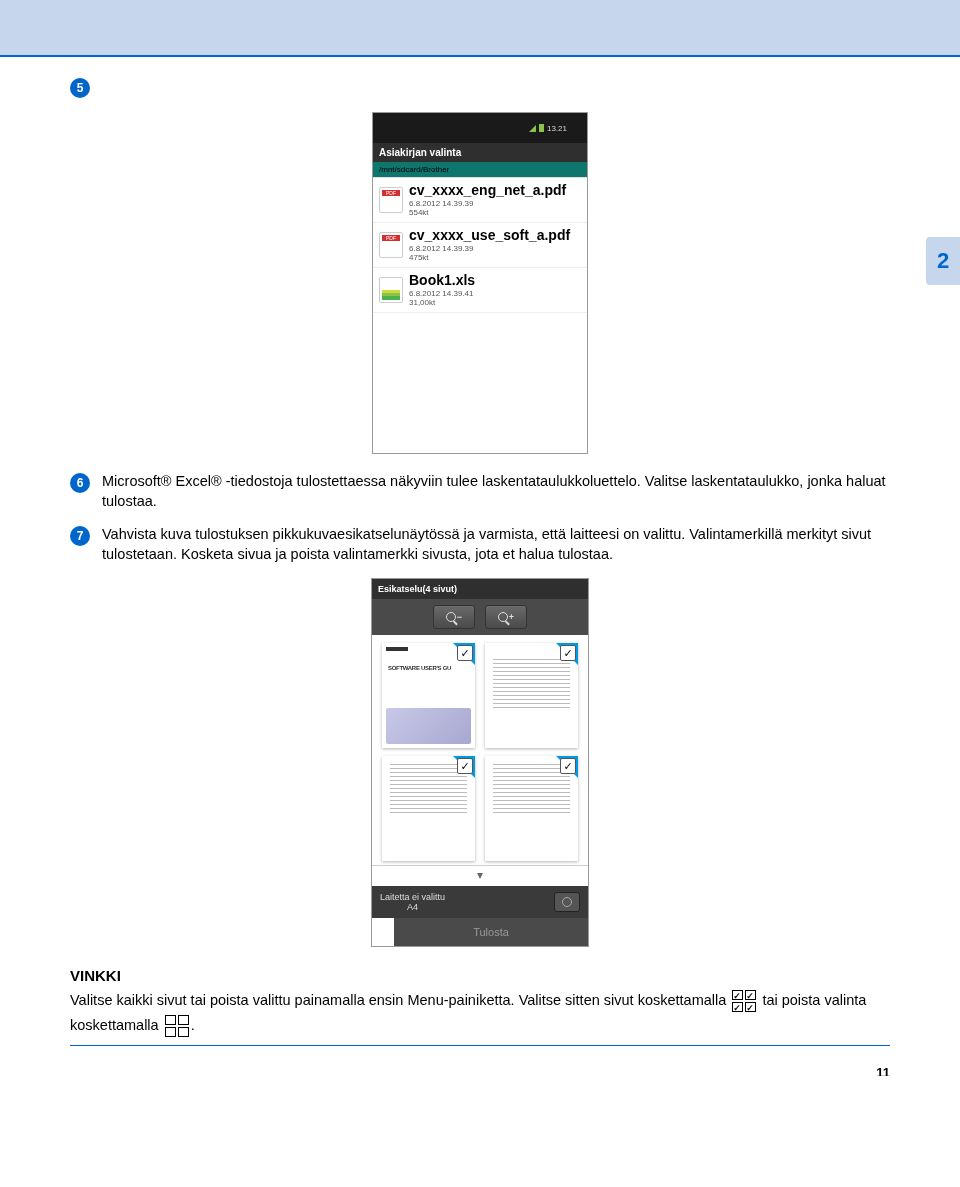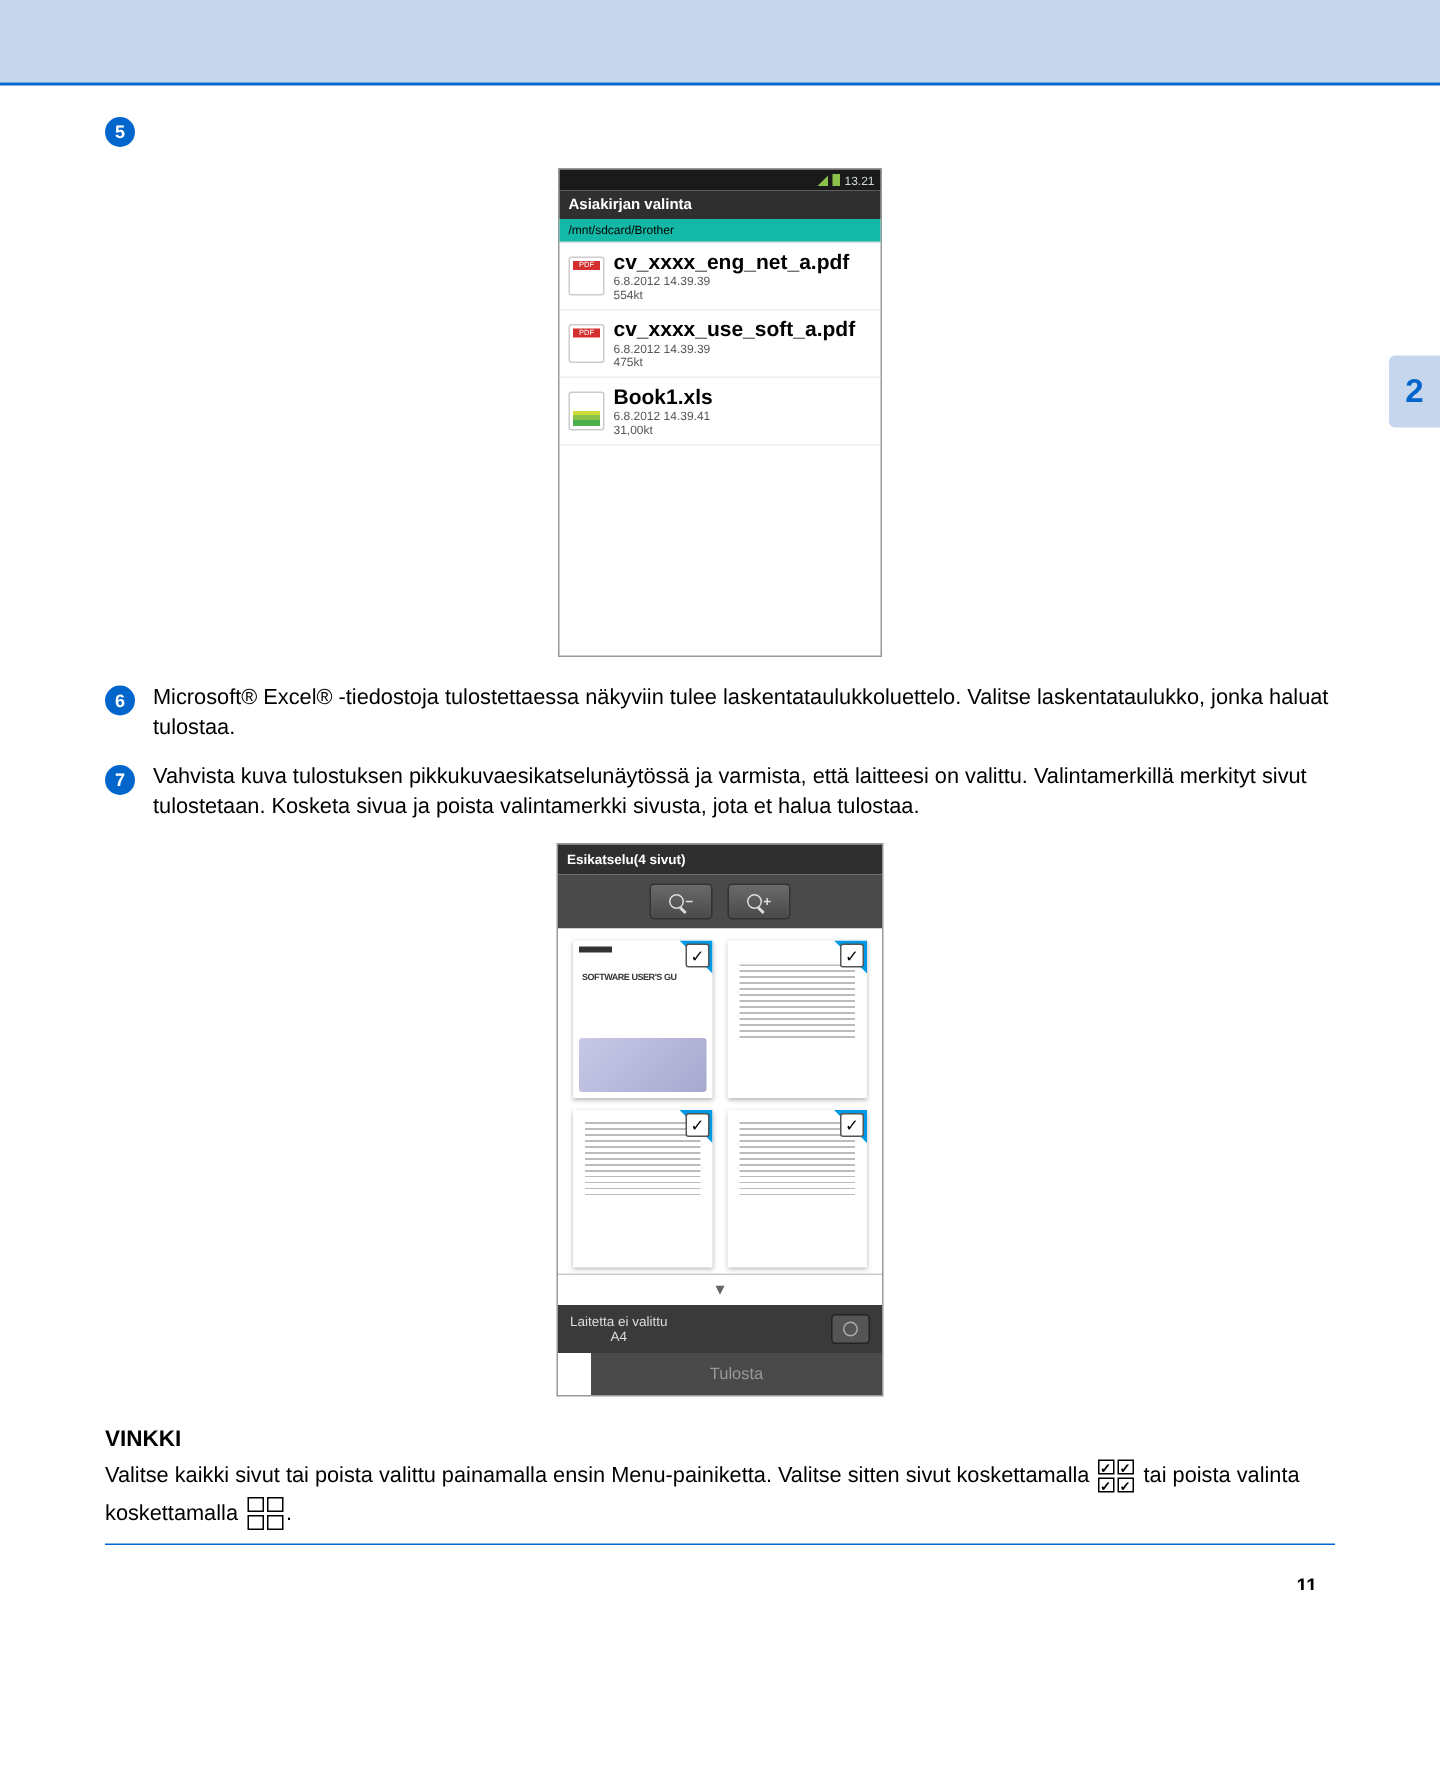--- a/index.html
+++ b/index.html
@@ -59,44 +59,44 @@
     margin: 6px auto 18px auto;
     background: #fff;
   }
   .ss1 {
     width: 214px;
   }
   .statusbar {
     background: #1a1a1a;
     color: #cfd8dc;
     font-size: 8px;
-    height: 14px;
+    height: 30px;
     display: flex;
     justify-content: flex-end;
     align-items: center;
-    padding: 0 4px;
+    padding: 0 20px;
     gap: 3px;
   }
   .statusbar .sig {
     width: 0; height: 0;
     border-left: 7px solid transparent;
     border-bottom: 7px solid #8bc34a;
   }
   .statusbar .batt {
     width: 5px; height: 8px; background: #8bc34a;
   }
   .ss-titlebar {
     background: #2f2f2f;
     color: #fff;
     font-size: 10px;
     font-weight: bold;
     padding: 4px 6px;
   }
   .ss-path {
-    background: #14b8a6;
+    background: #0f766e;
     font-size: 8px;
     padding: 3px 6px;
     border-bottom: 1px solid #ddd;
   }
   .file-row {
     display: flex;
     padding: 4px 6px;
     border-bottom: 1px solid #eee;
     align-items: center;
   }
@@ -308,21 +308,21 @@
     top: -2px; left: 0;
     font-size: 9px;
     font-weight: bold;
   }
   .bottomrule {
     border-top: 1px solid #0066cc;
     margin-top: 8px;
   }
   .pagenum {
     position: absolute;
-    right: 82px;
+    right: 70px;
     bottom: -4px;
     font-size: 13px;
     font-weight: bold;
   }
 </style>
 </head>
 <body>
 
 <div class="topband"></div>
 <div class="rule"></div>

